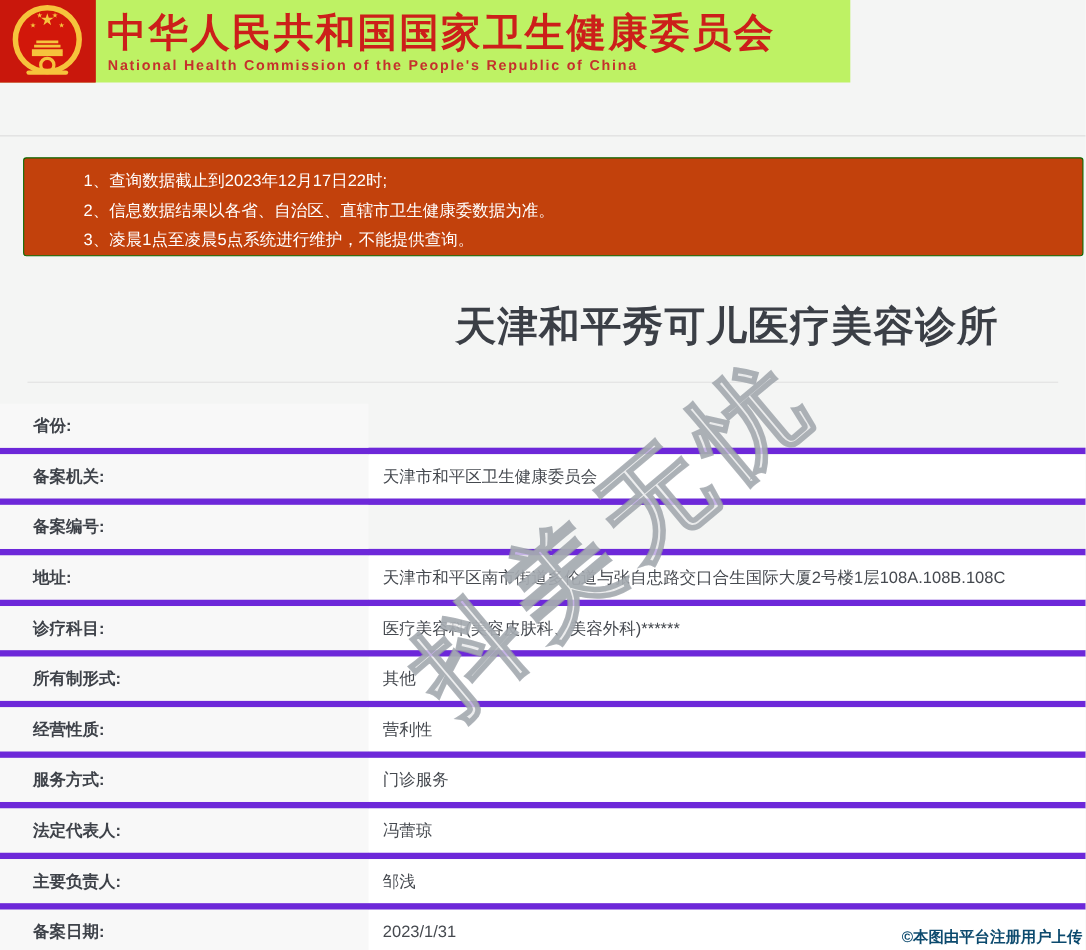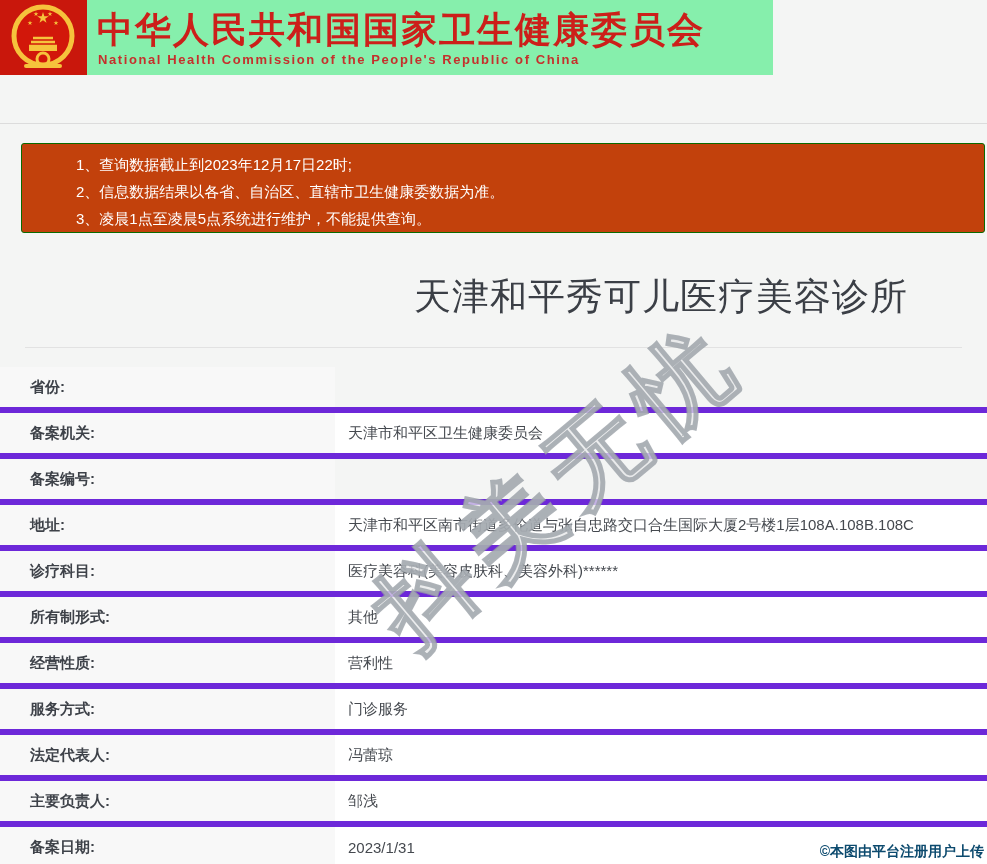--- a/index.html
+++ b/index.html
@@ -1,36 +1,36 @@
 <!DOCTYPE html>
 <html><head>
 <meta charset="utf-8">
 <style>
   html,body{margin:0;padding:0;}
   body{width:987px;height:864px;font-family:"Liberation Sans","DejaVu Sans",sans-serif;}
   .page{position:relative;width:987px;height:864px;background:#f4f5f4;overflow:hidden;}
 
   
-  .topbar{position:absolute;left:0;top:0;width:773px;height:75px;background:#86efac;}
+  .topbar{position:absolute;left:0;top:0;width:773px;height:75px;background:#bef264;}
   .emblem{position:absolute;left:0;top:0;width:87px;height:75px;background:#c9170c;}
   .hdr-cn{position:absolute;left:97px;top:6px;font-size:36px;font-weight:bold;
           color:#cc1f1a;letter-spacing:2px;white-space:nowrap;}
   .hdr-en{position:absolute;left:98px;top:52px;font-size:13px;font-weight:bold;
           color:#c5302c;letter-spacing:1.6px;white-space:nowrap;}
   .hr-top{position:absolute;left:0;top:123px;width:987px;height:1px;background:#dcdcdc;}
 
   
   .notice{position:absolute;left:21px;top:143px;width:964px;height:90px;box-sizing:border-box;
           background:#c2410c;border:1px solid #0a6a00;border-radius:3px;
           color:#ffffff;font-size:15px;line-height:27px;padding:7px 10px 0 54px;}
   .notice div{white-space:nowrap;}
 
   
   .record-title{position:absolute;left:335px;top:272px;width:652px;text-align:center;
-                font-size:37px;color:#3b3f46;letter-spacing:1px;font-weight:400;white-space:nowrap;}
+                font-size:37px;color:#3b3f46;letter-spacing:1px;font-weight:700;white-space:nowrap;}
   .hr-title{position:absolute;left:25px;top:347px;width:937px;height:1px;background:#e2e2e2;}
 
   
   .table{position:absolute;left:0;top:367px;width:987px;}
   .row{display:flex;height:46px;border-bottom:6px solid #6d28d9;box-sizing:border-box;}
   .cell{display:flex;align-items:center;font-size:15px;box-sizing:border-box;}
   .cell.label{width:335px;background:#f8f8f8;font-weight:bold;color:#3e4249;padding-left:30px;}
   .cell.value{flex:1;background:#ffffff;color:#45494f;padding-left:13px;white-space:nowrap;}
 
   

